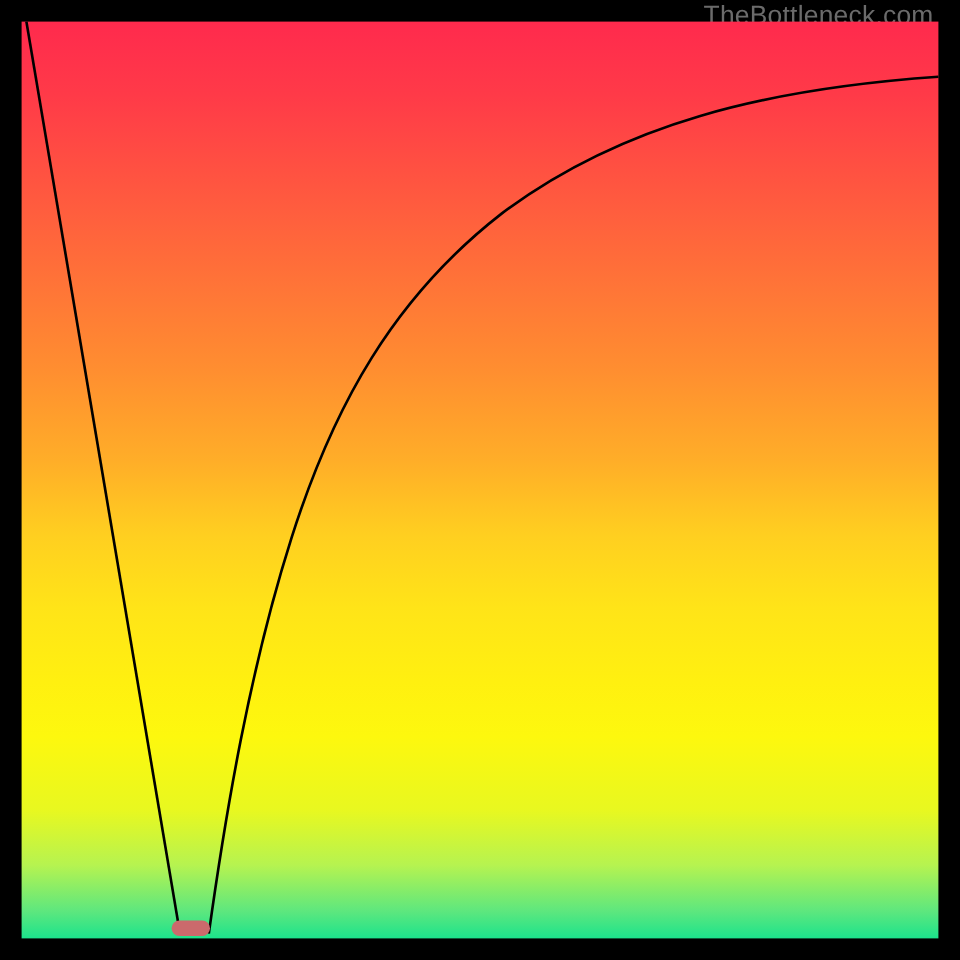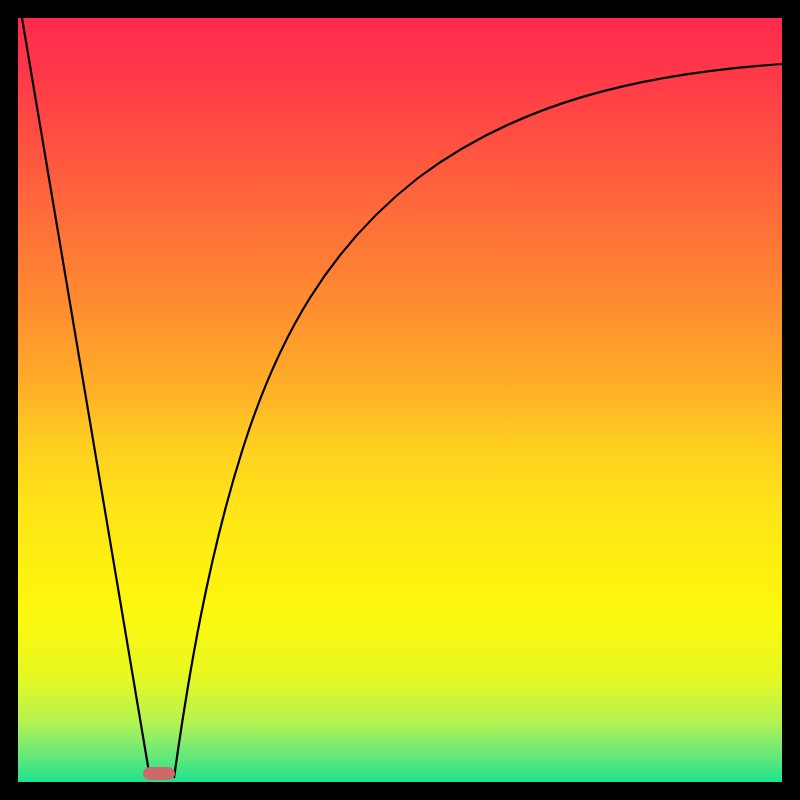--- a/index.html
+++ b/index.html
@@ -63,20 +63,21 @@
     height: 13px;
     border-radius: 7px;
     background: #cb6a6c;
   }
 </style>
 </head>
 <body>
 
 <div class="chart-wrap">
 
+  <div class="watermark">TheBottleneck.com</div>
 
   <div class="plot-area">
 
     <svg class="curve" viewBox="0 0 764 764" preserveAspectRatio="none">
 
       <path d="M 4 0 L 132 760" stroke="#000" stroke-width="2.2" fill="none"></path>
 
       <path d="M 156 760
                C 170 660, 190 540, 225 430
                C 260 320, 310 230, 400 160

